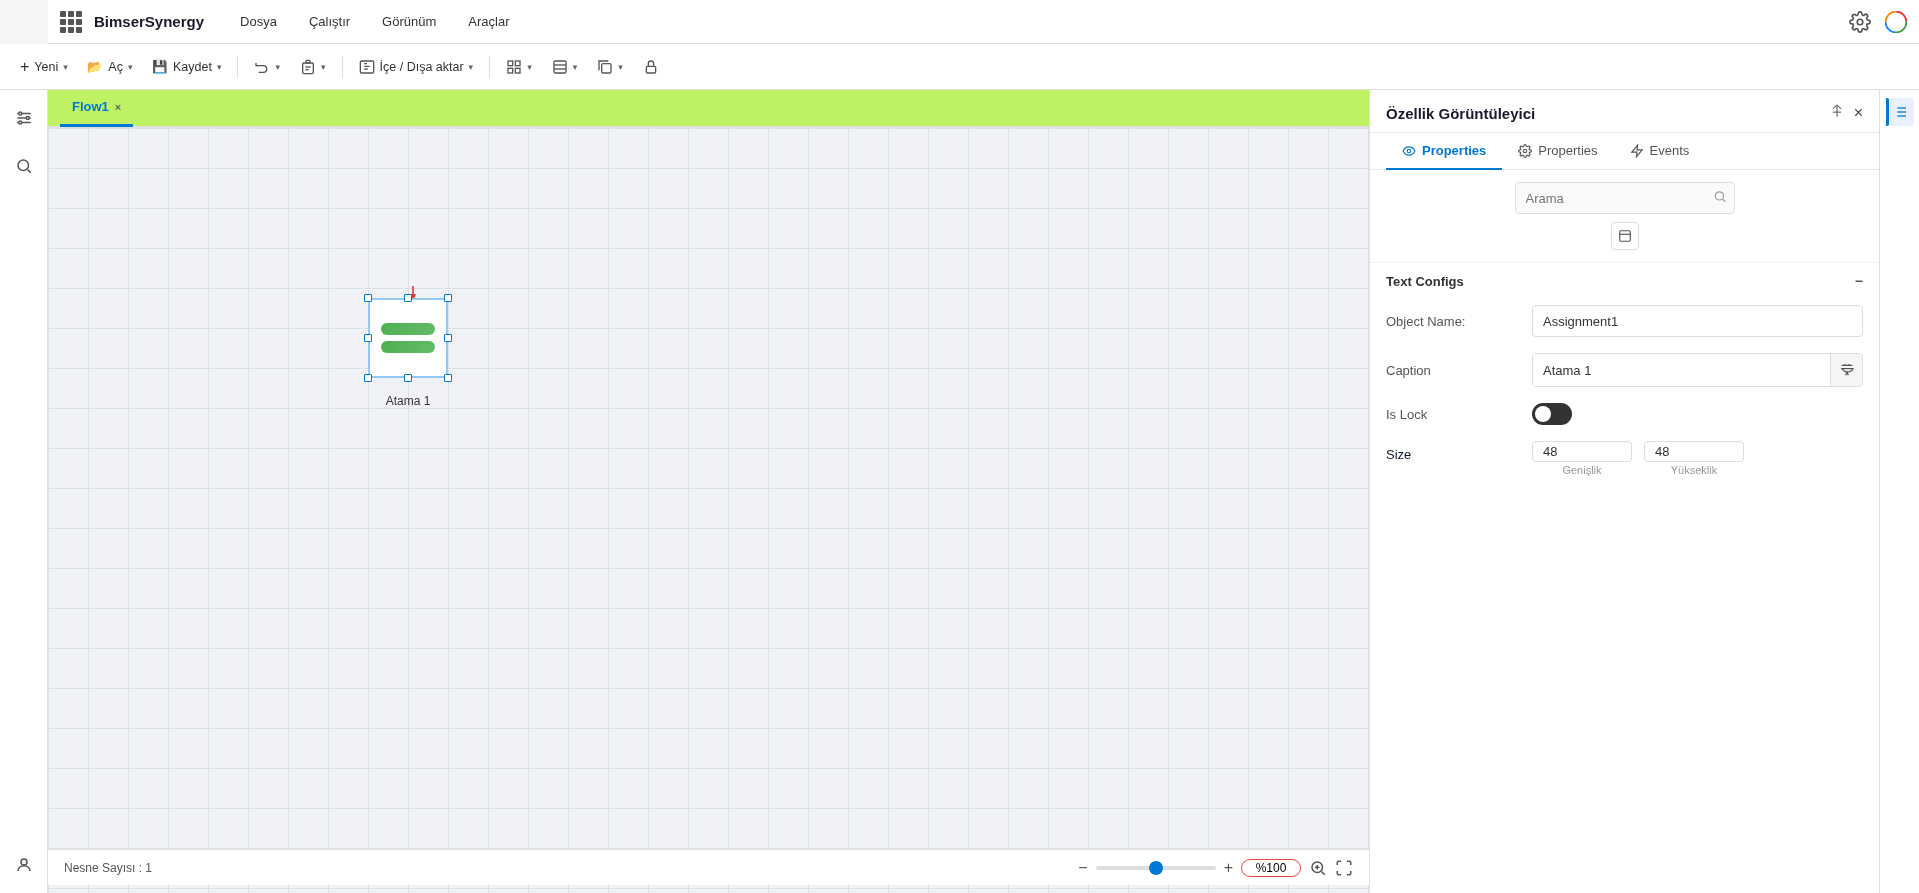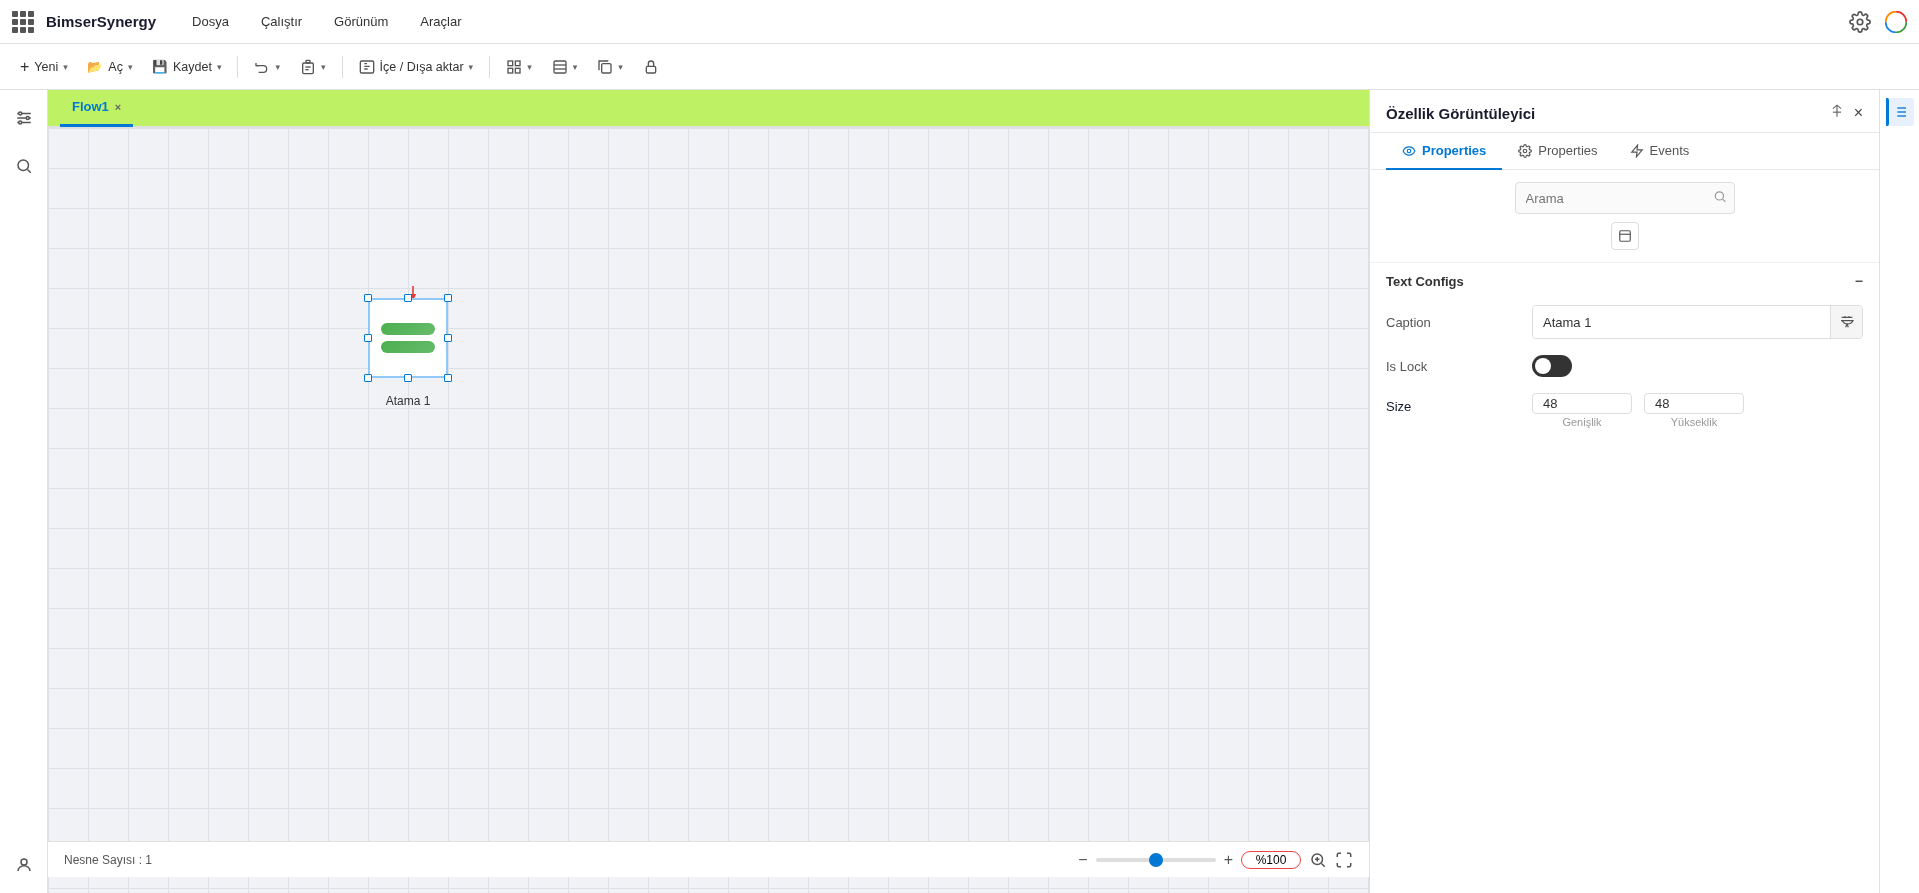--- a/index.html
+++ b/index.html
@@ -6,20 +6,21 @@
     body { font-family: 'Segoe UI', Arial, sans-serif; font-size: 13px; background: #f5f5f5; overflow: hidden; }
 
     
     .top-menu-bar {
       display: flex; align-items: center;
       background: #fff;
       height: 44px;
       padding: 0 12px;
       border-bottom: 1px solid #e0e0e0;
       gap: 24px;
+      margin-left: 48px;
     }
     .app-logo {
       font-weight: 700; font-size: 15px; color: #1a1a2e;
       display: flex; align-items: center; gap: 8px;
       margin-right: 8px;
     }
     .menu-grid-icon { display: grid; grid-template-columns: repeat(3,6px); gap: 2px; margin-right: 4px; }
     .menu-grid-icon span { width: 6px; height: 6px; background: #555; border-radius: 1px; }
     .menu-item { color: #333; cursor: pointer; font-size: 13px; padding: 2px 4px; }
     .top-right-icons { margin-left: auto; display: flex; align-items: center; gap: 14px; }
@@ -135,21 +136,21 @@
     .handle.bm { top: 100px; left: 50px; transform: translate(-50%,-50%); }
     .handle.br { top: 100px; left: 90px; transform: translate(-50%,-50%); }
     
     .connector-top {
       position: absolute; top: 8px; left: 48px;
       width: 14px; height: 16px;
     }
 
     
     .status-bar {
-      position: absolute; bottom: 16px; left: 0; right: 0;
+      position: absolute; bottom: 8px; left: 0; right: 0;
       height: 36px; background: #fff;
       border-top: 1px solid #e0e0e0;
       display: flex; align-items: center;
       padding: 0 16px; gap: 16px;
       font-size: 12px; color: #555;
     }
     .zoom-controls {
       margin-left: auto; display: flex; align-items: center; gap: 8px;
     }
     .zoom-btn { cursor: pointer; font-size: 16px; color: #555; border: none; background: transparent; }
@@ -596,20 +597,24 @@
             <line x1="3" y1="9" x2="21" y2="9"></line>
           </svg>
       </div>
     </div>
 
     <div class="panel-section-header">
       <span>Text Configs</span>
       <span class="panel-section-collapse">−</span>
     </div>
 
+    <div class="panel-field">
+      <span class="field-label">Object Name:</span>
+      <input class="field-input" type="text" value="Assignment1" style="">
+    </div>
 
     <div class="panel-field">
       <span class="field-label">Caption</span>
       <div class="field-input-with-btn">
         <input class="field-input-inner" type="text" value="Atama 1" style="">
         <button class="field-btn">
           <svg width="16" height="16" viewBox="0 0 24 24" fill="none" stroke="#555" stroke-width="1.8">
               <path d="M4 5h16M9 3v2m6-2v2M3 10h2m0 0a9 9 0 0 0 16 0H5z"></path>
               <path d="M12 15l2 5m-4 0l2-5"></path>
             </svg>

